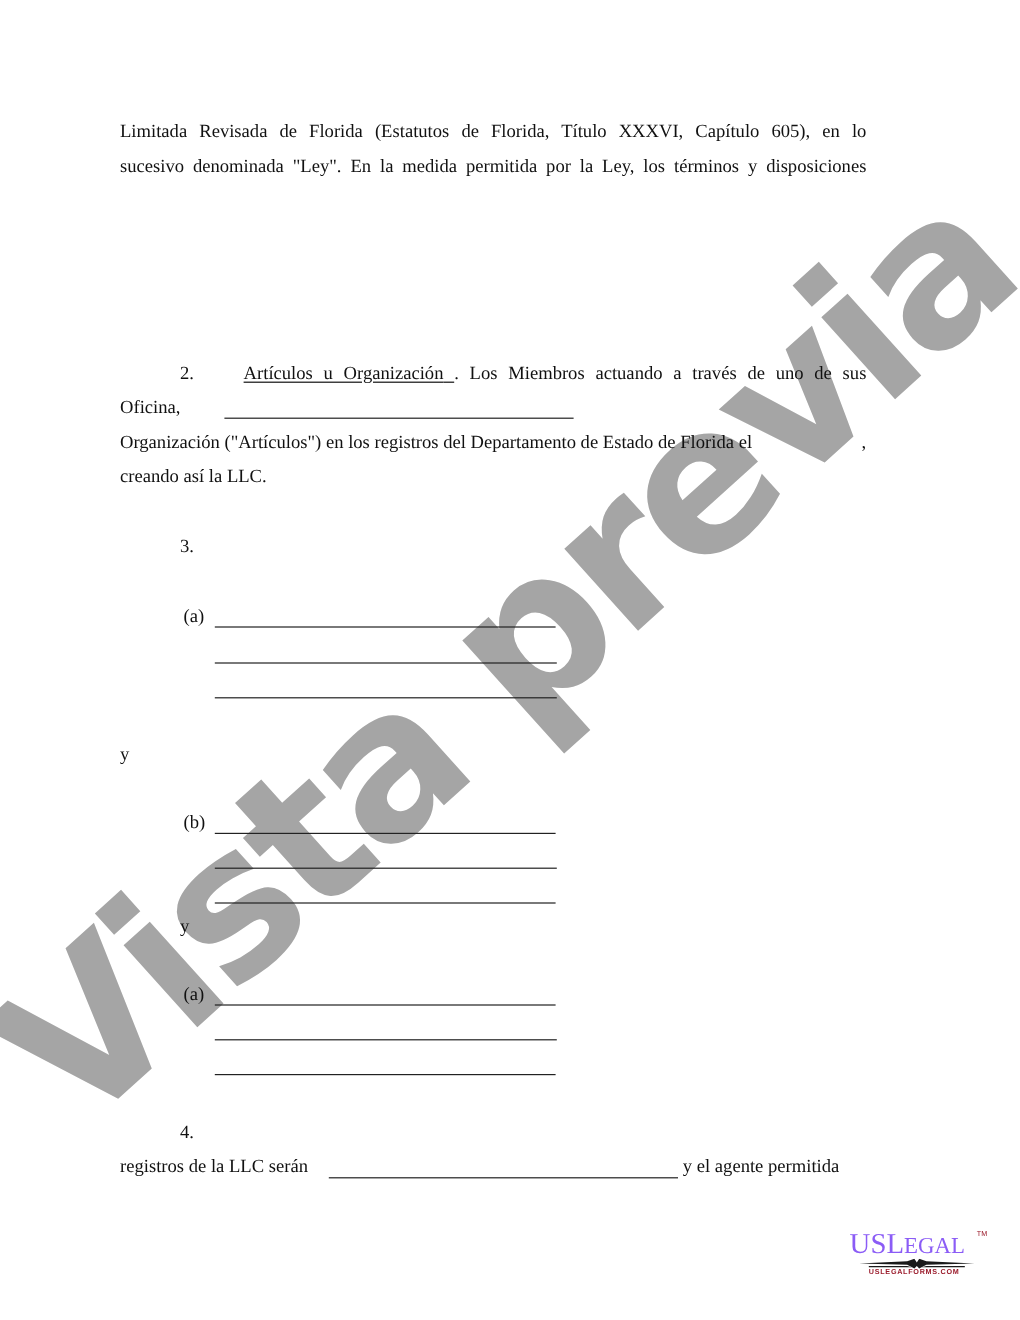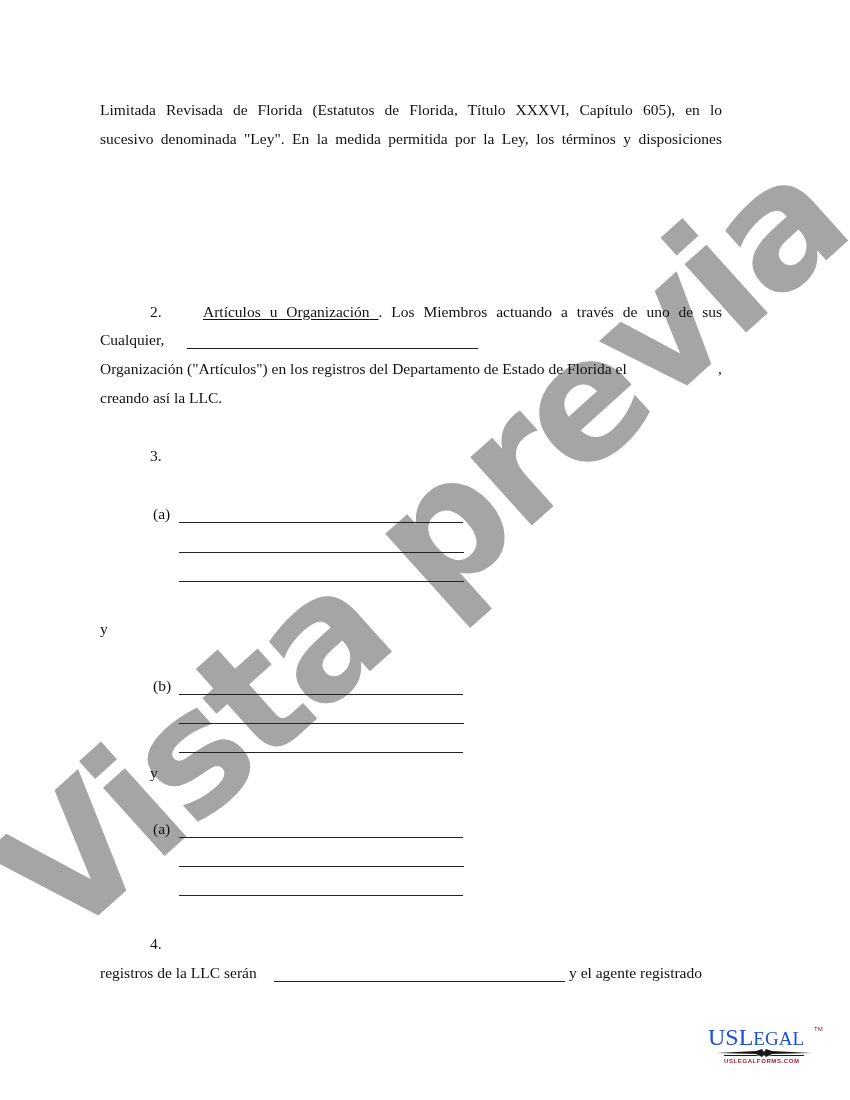--- a/index.html
+++ b/index.html
@@ -27,21 +27,21 @@
     letter-spacing: -6px;
     color: #a5a5a5;
     white-space: nowrap;
     z-index: 1;
     line-height: 1;
   }
   .logo { position: absolute; left: 706px; top: 1024px; width: 116px; height: 46px; z-index: 3; }
   .logo-main {
     position: absolute; left: 2px; top: 0px;
     font-family: "Liberation Serif", "DejaVu Serif", serif;
-    font-size: 24px; color: #1d4ed8; letter-spacing: 0px; line-height: 26px;
+    font-size: 24px; color: #8b5cf6; letter-spacing: 0px; line-height: 26px;
   }
   .logo-main .sm { font-size: 19px; }
   .logo-tm { position: absolute; left: 108px; top: 2px; font-family: "Liberation Sans", sans-serif; font-size: 6px; color: #9b1c2c; }
   .logo-sub {
     position: absolute; left: 18px; top: 34px;
     font-family: "Liberation Sans", sans-serif; font-size: 6px; font-weight: bold;
     color: #9b1c2c; letter-spacing: 0.6px;
   }
 </style>
 </head>
@@ -51,21 +51,21 @@
 
   <div class="watermark">Vista previa</div>
 
   <div class="ln just" style="top:101px">Limitada Revisada de Florida (Estatutos de Florida, Título XXXVI, Capítulo 605), en lo</div>
   <div class="ln just" style="top:130px">sucesivo denominada "Ley". En la medida permitida por la Ley, los términos y disposiciones</div>
 
   <div class="ln" style="top:303px; left:150px">2.</div>
   <div class="ln" style="top:303px; left:203px; width:519px; text-align:justify; text-align-last:justify;">
     <span class="u">Artículos u Organización</span><span class="u">&nbsp;</span><span>. Los Miembros actuando a través de uno de sus</span>
   </div>
-  <div class="ln" style="top:331px; left:100px">Cualquier,</div>
+  <div class="ln" style="top:331px; left:100px">Oficina,</div>
   <div class="blank" style="top:348px; left:187px; width:291px"></div>
   <div class="ln" style="top:360px; left:100px">Organización ("Artículos") en los registros del Departamento de Estado de Florida el</div>
   <div class="ln" style="top:360px; left:718px">,</div>
   <div class="ln" style="top:389px; left:100px">creando así la LLC.</div>
 
   <div class="ln" style="top:447px; left:150px">3.</div>
 
   <div class="ln" style="top:505px; left:153px">(a)</div>
   <div class="blank" style="top:522px; left:179px; width:284px"></div>
   <div class="blank" style="top:552px; left:179px; width:285px"></div>
@@ -81,21 +81,21 @@
   <div class="ln" style="top:764px; left:150px">y</div>
 
   <div class="ln" style="top:820px; left:153px">(a)</div>
   <div class="blank" style="top:837px; left:179px; width:284px"></div>
   <div class="blank" style="top:866px; left:179px; width:285px"></div>
   <div class="blank" style="top:895px; left:179px; width:284px"></div>
 
   <div class="ln" style="top:935px; left:150px">4.</div>
   <div class="ln" style="top:964px; left:100px">registros de la LLC serán</div>
   <div class="blank" style="top:981px; left:274px; width:291px"></div>
-  <div class="ln" style="top:964px; left:569px">y el agente registrado</div>
+  <div class="ln" style="top:964px; left:569px">y el agente permitida</div>
 
   <div class="logo">
     <div class="logo-main">
       <span>US</span><span>L</span><span class="sm">EGAL</span>
     </div>
     <div class="logo-tm">TM</div>
     <svg style="position:absolute; left:10px; top:25px;" width="96" height="9" viewBox="0 0 96 9">
       <path d="M0 4 L40 2 L46 0 L48 3 L50 0 L56 2 L96 4 L56 5 L50 8 L48 6 L46 8 L40 5 Z" fill="#1a1a1a"></path>
       <path d="M8 6 L40 6 L44 7 L8 7 Z" fill="#1a1a1a"></path>
       <path d="M52 7 L56 6 L88 6 L88 7 Z" fill="#1a1a1a"></path>

